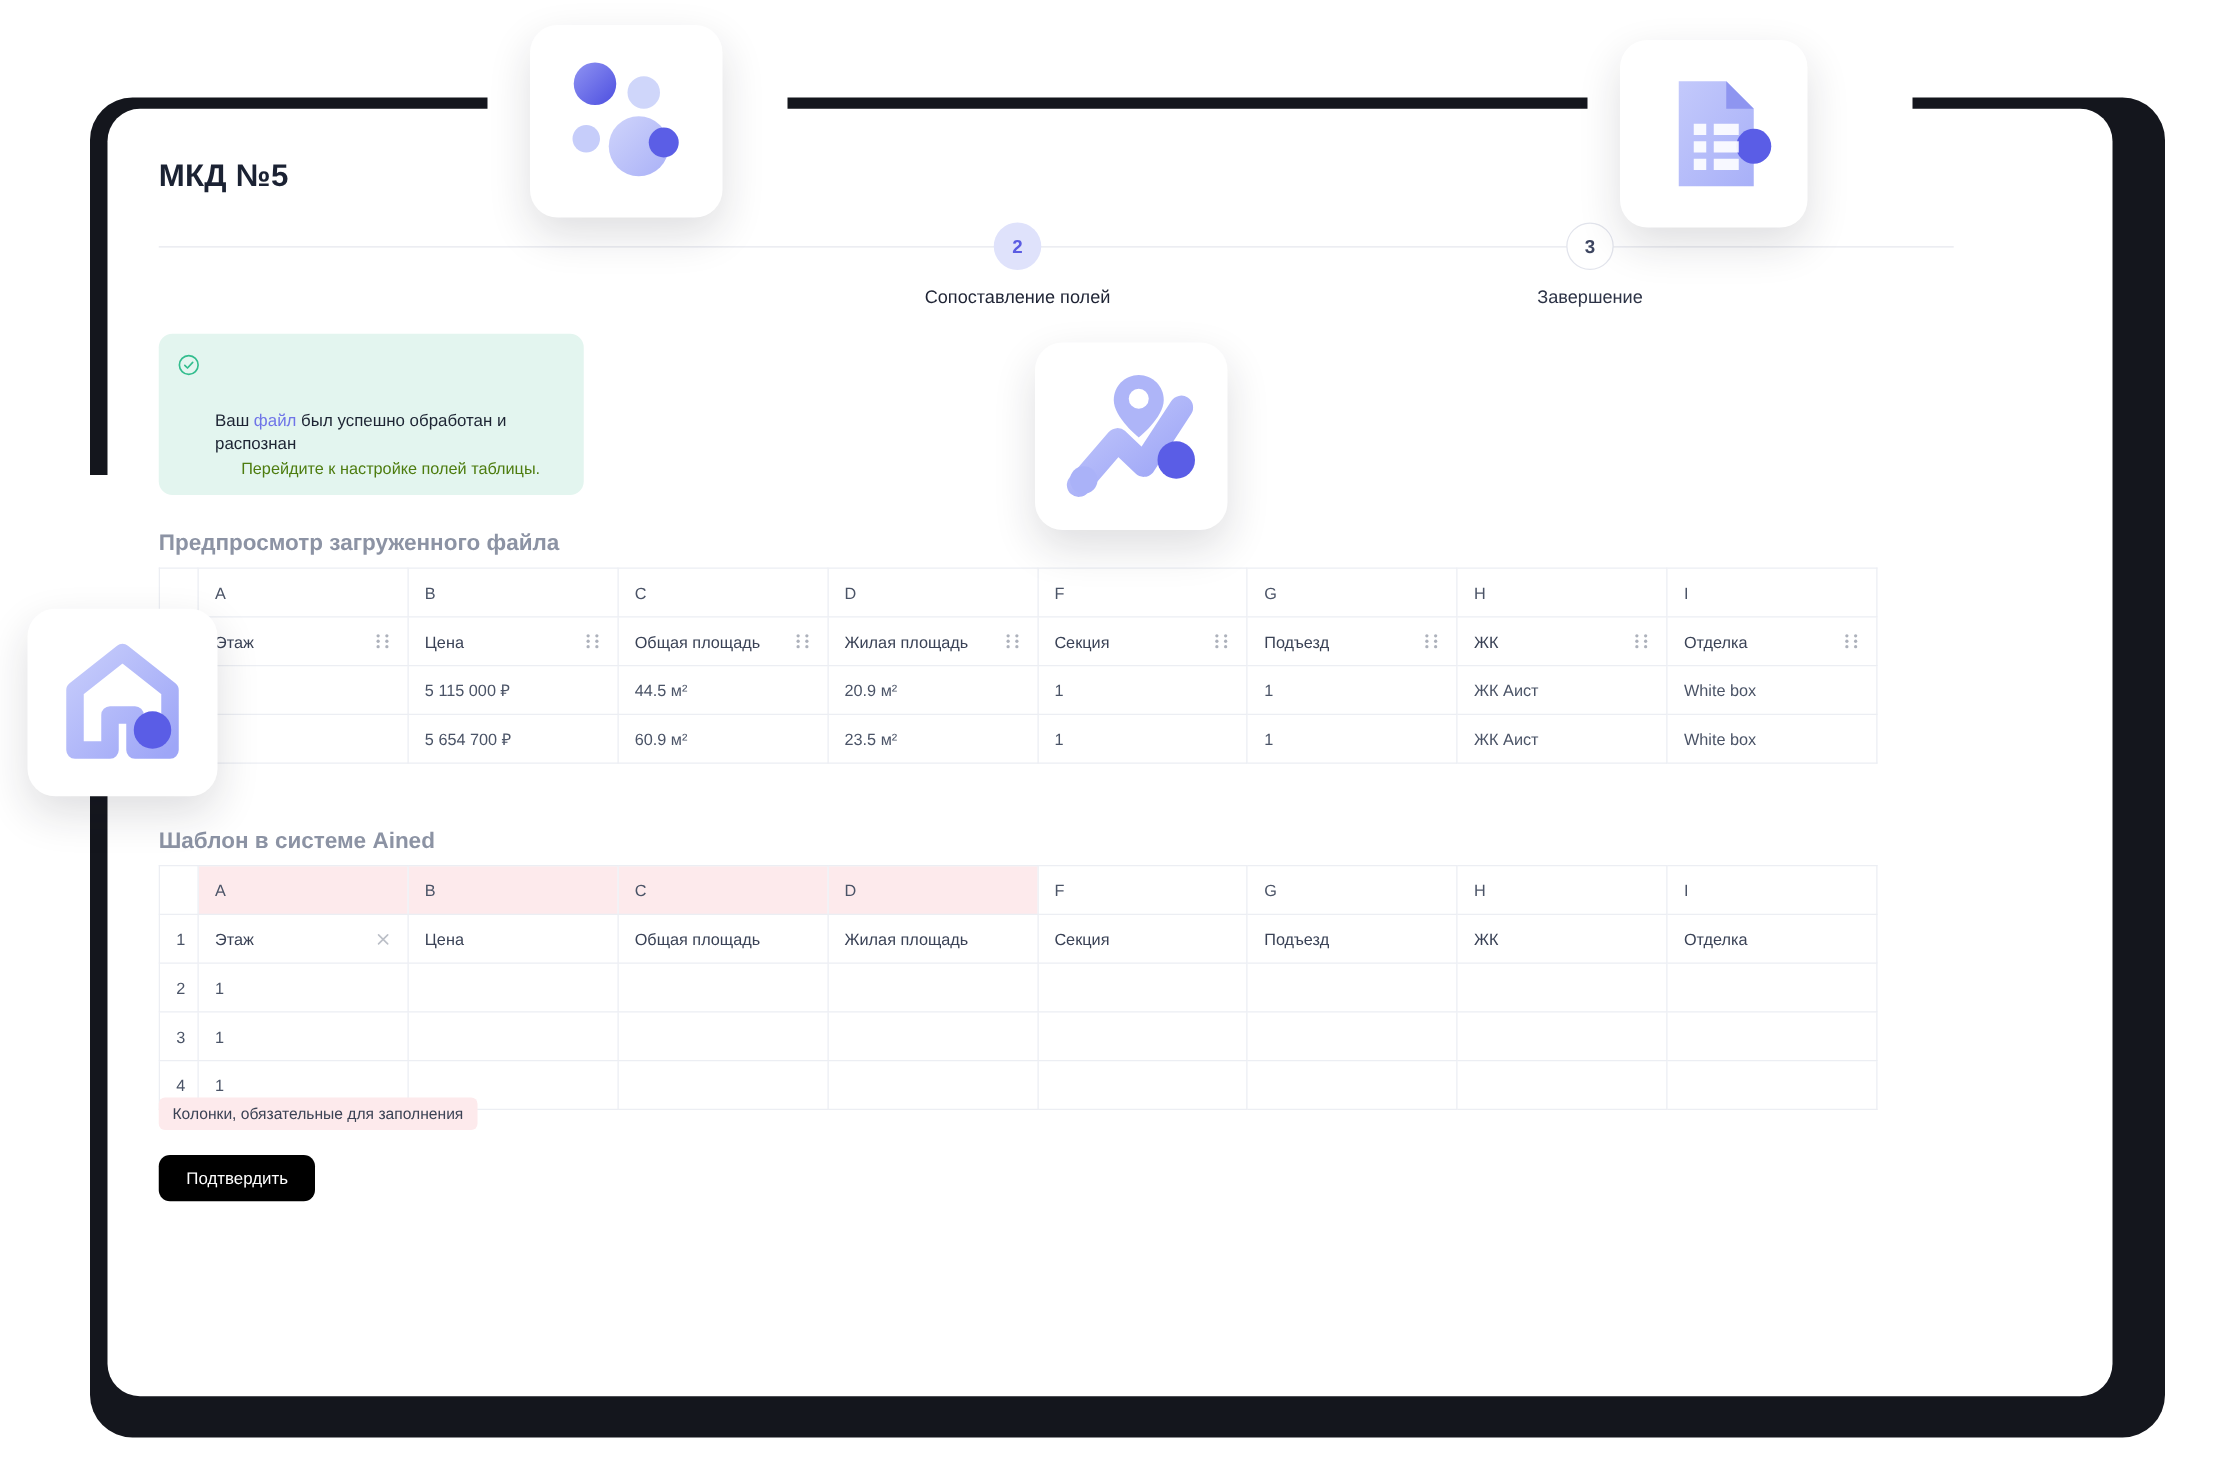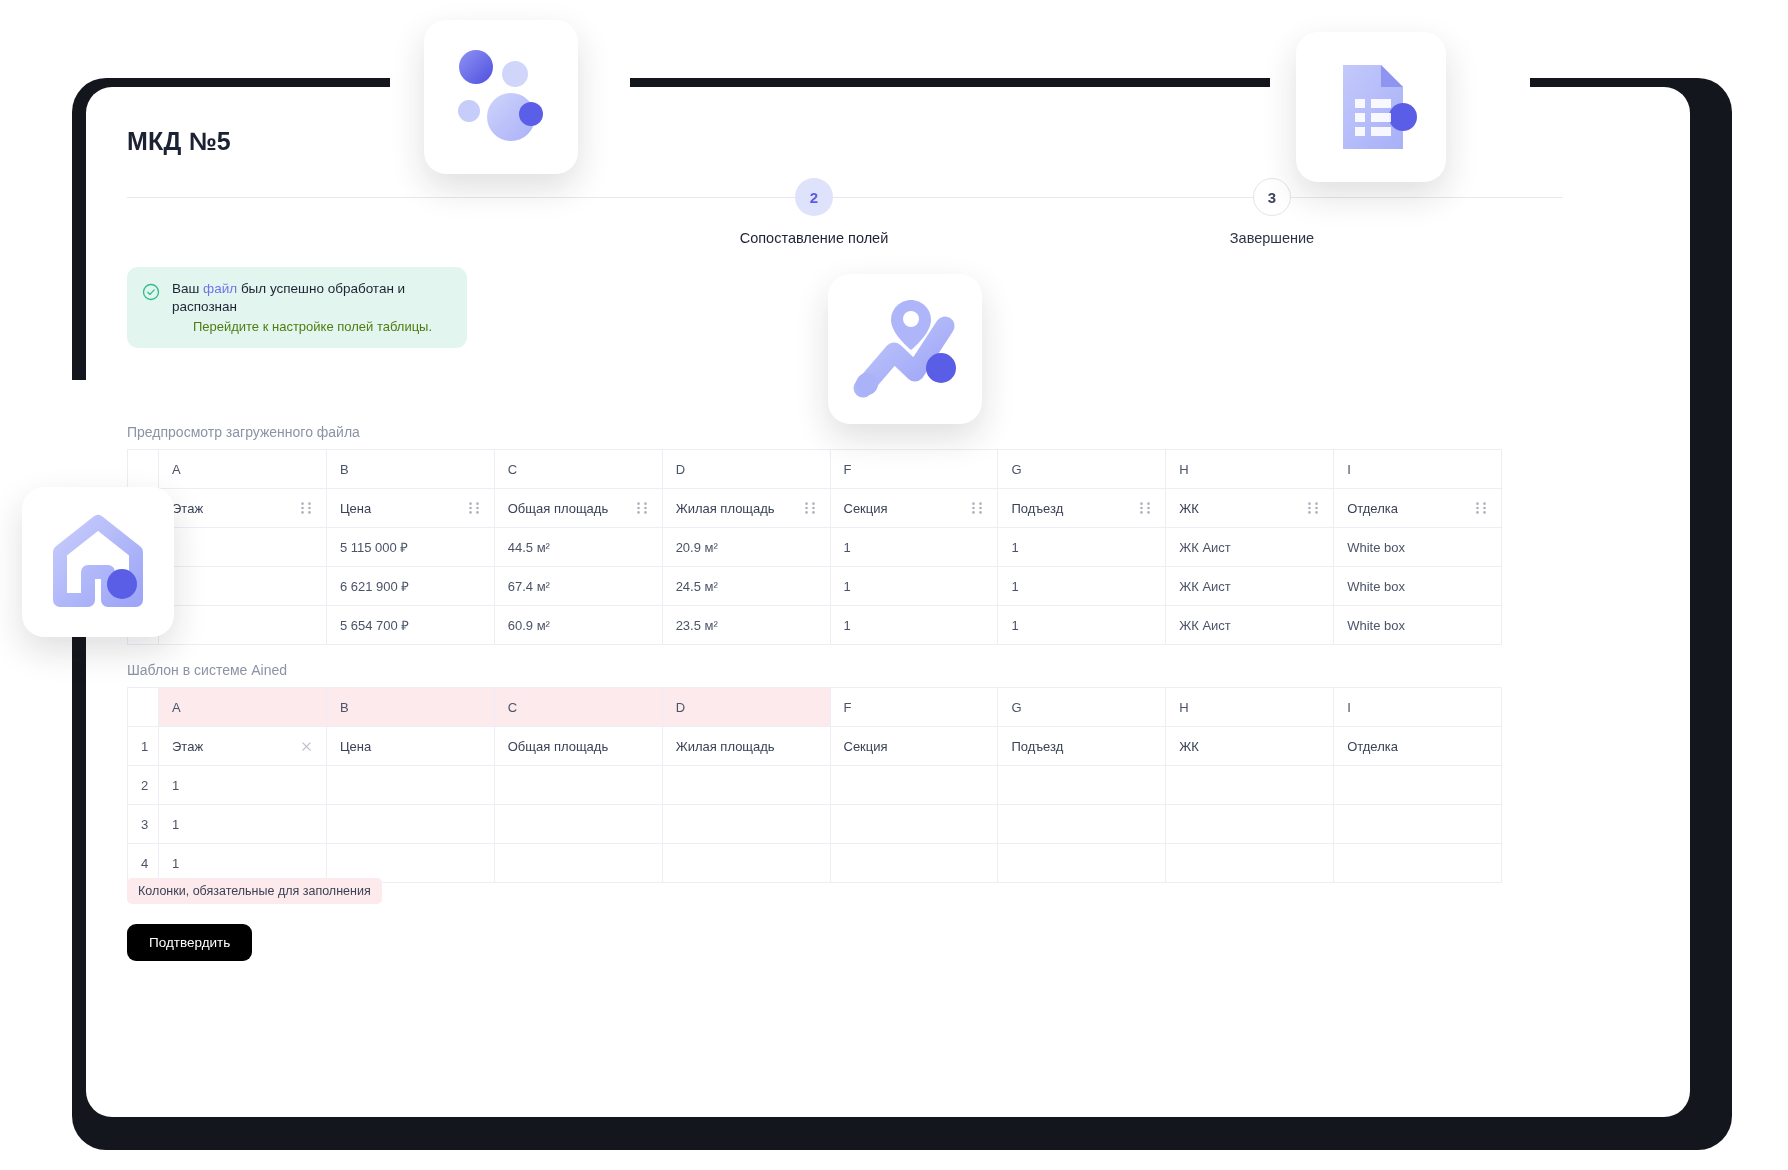--- a/index.html
+++ b/index.html
@@ -56,32 +56,32 @@
   .chk { width: 20px; height: 20px; }
 
   
   .alert {
     position: absolute; left: 127px; top: 267px;
     width: 340px; min-height: 58px;
     background: #e3f5ef; border-radius: 11px;
     display: flex; padding: 13px 14px 14px 14px; gap: 11px;
   }
   .alert-icon { width: 20px; height: 20px; flex: 0 0 20px; margin-top: 2px; }
-  .alert-l1 { font-size: 13.5px; color: #1d2433; line-height: 1.35; }
+  .alert-l1 { font-size: 13.5px; color: #1d2433; line-height: 1.35; margin-top: 48px; }
   .alert-l1 a { color: #6f74e8; text-decoration: none; }
   .alert-l2 { font-size: 13px; color: #4d7c0f; margin-top: 3px; text-align: center; }
 
   
   .instructions {
     position: absolute; left: 127px; top: 357px; width: 700px;
     font-size: 14.5px; line-height: 1.55; color: #1e2433;
   }
 
   
-  .tbl-caption { font-size: 14px; color: #8c93a4; margin-bottom: 9px; }
+  .tbl-caption { font-size: 18px; color: #8c93a4; margin-bottom: 9px; font-weight: bold; }
   .sec-preview { position: absolute; left: 127px; top: 424px; width: 1375px; }
   .sec-template { position: absolute; left: 127px; top: 662px; width: 1375px; }
 
   table.grid { width: 100%; border-collapse: collapse; background:#fff; table-layout: fixed; }
   table.grid th, table.grid td {
     border: 1px solid #eceef3; height: 39px; padding: 0 13px;
     font-size: 13px; color: #4b5467; text-align: left; font-weight: 400;
     overflow: hidden; white-space: nowrap;
   }
   .col-idx { width: 31px; }
@@ -299,31 +299,20 @@
                 </svg>
               </span>
             </td>
           </tr>
           <tr>
             <td class="rownum"></td>
             <td class="muted"></td>
             <td class="muted">5 115 000 ₽</td>
             <td class="muted">44.5 м²</td>
             <td class="muted">20.9 м²</td>
-            <td class="muted">1</td>
-            <td class="muted">1</td>
-            <td class="muted">ЖК Аист</td>
-            <td class="muted">White box</td>
-          </tr>
-          <tr>
-            <td class="rownum"></td>
-            <td class="muted"></td>
-            <td class="muted">6 621 900 ₽</td>
-            <td class="muted">67.4 м²</td>
-            <td class="muted">24.5 м²</td>
             <td class="muted">1</td>
             <td class="muted">1</td>
             <td class="muted">ЖК Аист</td>
             <td class="muted">White box</td>
           </tr>
           <tr>
             <td class="rownum"></td>
             <td class="muted"></td>
             <td class="muted">5 654 700 ₽</td>
             <td class="muted">60.9 м²</td>

